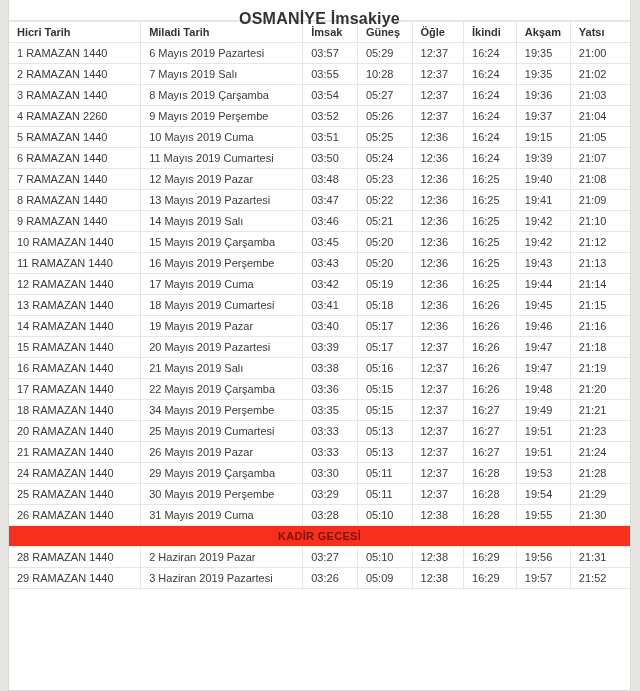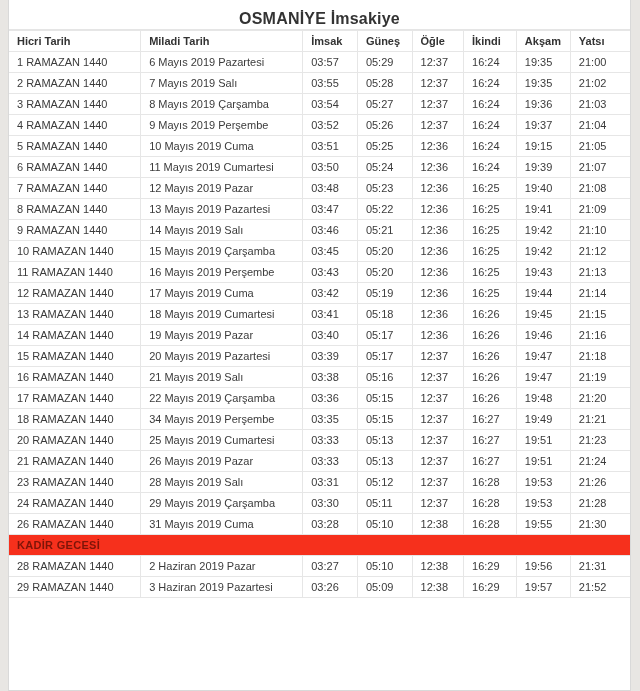--- a/index.html
+++ b/index.html
@@ -16,21 +16,21 @@
     margin: 0 9px 0 8px;
     width: 623px;
     min-height: 691px;
     background: #ffffff;
     border-left: 1px solid #d9d9d9;
     border-right: 1px solid #d9d9d9;
     border-bottom: 1px solid #d9d9d9;
   }
   .title-bar {
     box-sizing: border-box;
-    height: 30px;
+    height: 21px;
     padding-top: 10px;
     text-align: center;
     border-bottom: 1px solid #e5e5e5;
   }
   .title-bar h1 {
     margin: 0;
     font-size: 16px;
     font-weight: bold;
     color: #333333;
     letter-spacing: 0.2px;
@@ -65,21 +65,21 @@
   
   col.c-hicri  { width: 21.2%; }
   col.c-miladi { width: 26.1%; }
   col.c-imsak  { width: 8.8%; }
   col.c-gunes  { width: 8.8%; }
   col.c-ogle   { width: 8.3%; }
   col.c-ikindi { width: 8.5%; }
   col.c-aksam  { width: 8.7%; }
   col.c-yatsi  { width: 9.6%; }
   tr.banner-row td {
-    text-align: left;
+    text-align: center;
     font-weight: bold;
     font-size: 11px;
     letter-spacing: 0.3px;
     border-left: none;
     border-right: none;
   }
 </style>
 </head>
 <body>
 
@@ -118,38 +118,38 @@
           <td>05:29</td>
           <td>12:37</td>
           <td>16:24</td>
           <td>19:35</td>
           <td>21:00</td>
         </tr>
         <tr>
           <td>2 RAMAZAN 1440</td>
           <td>7 Mayıs 2019 Salı</td>
           <td>03:55</td>
-          <td>05:28</td>
+          <td>10:28</td>
           <td>12:37</td>
           <td>16:24</td>
           <td>19:35</td>
           <td>21:02</td>
         </tr>
         <tr>
           <td>3 RAMAZAN 1440</td>
           <td>8 Mayıs 2019 Çarşamba</td>
           <td>03:54</td>
           <td>05:27</td>
           <td>12:37</td>
           <td>16:24</td>
           <td>19:36</td>
           <td>21:03</td>
         </tr>
         <tr>
-          <td>4 RAMAZAN 1440</td>
+          <td>4 RAMAZAN 2260</td>
           <td>9 Mayıs 2019 Perşembe</td>
           <td>03:52</td>
           <td>05:26</td>
           <td>12:37</td>
           <td>16:24</td>
           <td>19:37</td>
           <td>21:04</td>
         </tr>
         <tr>
           <td>5 RAMAZAN 1440</td>
@@ -305,38 +305,38 @@
           <td>21 RAMAZAN 1440</td>
           <td>26 Mayıs 2019 Pazar</td>
           <td>03:33</td>
           <td>05:13</td>
           <td>12:37</td>
           <td>16:27</td>
           <td>19:51</td>
           <td>21:24</td>
         </tr>
         <tr>
-          <td>23 RAMAZAN 1440</td>
-          <td>28 Mayıs 2019 Salı</td>
-          <td>03:31</td>
-          <td>05:12</td>
-          <td>12:37</td>
-          <td>16:28</td>
-          <td>19:53</td>
-          <td>21:26</td>
-        </tr>
-        <tr>
           <td>24 RAMAZAN 1440</td>
           <td>29 Mayıs 2019 Çarşamba</td>
           <td>03:30</td>
           <td>05:11</td>
           <td>12:37</td>
           <td>16:28</td>
           <td>19:53</td>
           <td>21:28</td>
+        </tr>
+        <tr>
+          <td>25 RAMAZAN 1440</td>
+          <td>30 Mayıs 2019 Perşembe</td>
+          <td>03:29</td>
+          <td>05:11</td>
+          <td>12:37</td>
+          <td>16:28</td>
+          <td>19:54</td>
+          <td>21:29</td>
         </tr>
         <tr>
           <td>26 RAMAZAN 1440</td>
           <td>31 Mayıs 2019 Cuma</td>
           <td>03:28</td>
           <td>05:10</td>
           <td>12:38</td>
           <td>16:28</td>
           <td>19:55</td>
           <td>21:30</td>

